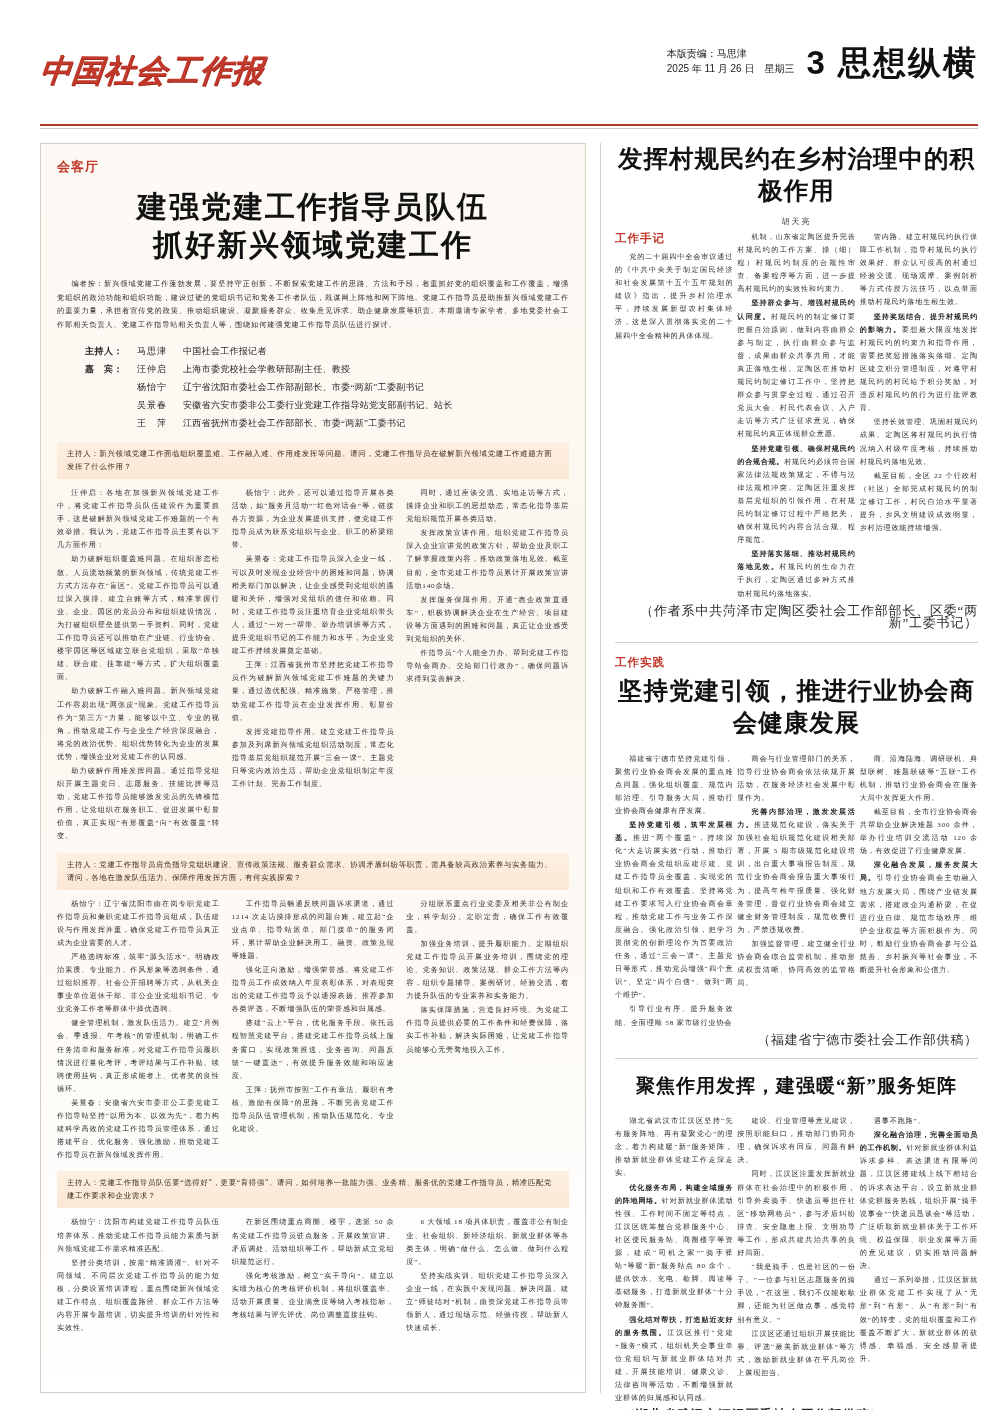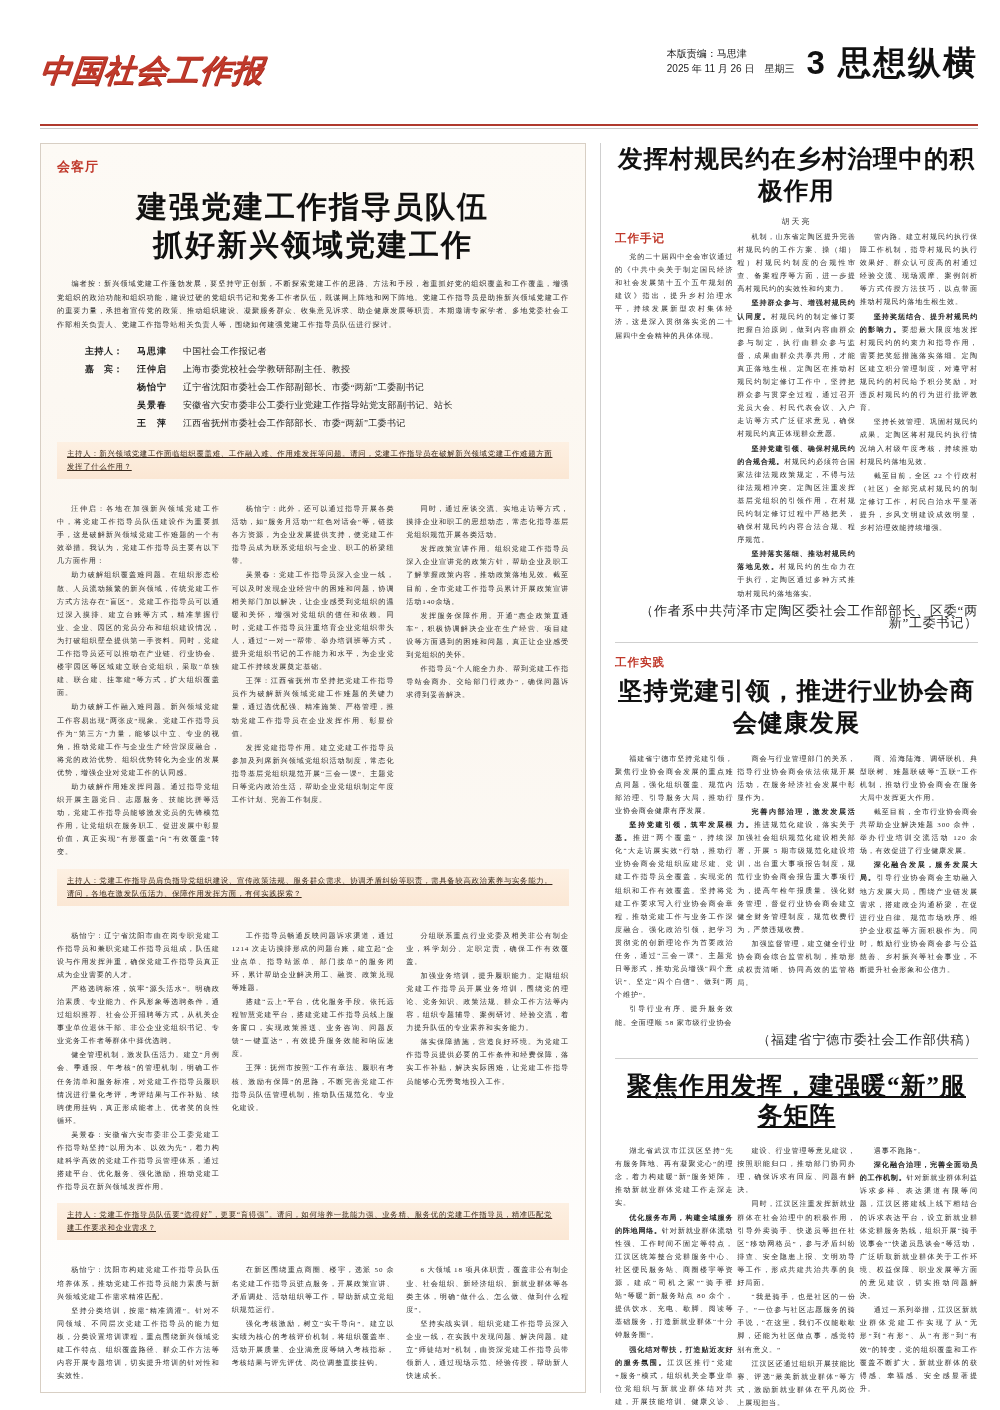--- a/index.html
+++ b/index.html
@@ -113,34 +113,33 @@
     letter-spacing:0.9px;
     margin-bottom:10px;
   }
 
   .roster { margin:2px 0 10px 28px; font-size:9px; line-height:18px; color:#1d1d1d; }
   .roster .row { display:flex;justify-content:space-between; }
   .roster .lbl {
     width:52px; font-weight:bold; flex:none;
     letter-spacing:0.5px;
   }
-  .roster .nm { width:46px; flex:none; letter-spacing:1px;font-weight:bold; }
+  .roster .nm { width:46px; flex:none; letter-spacing:1px; }
   .roster .ds { flex:1; letter-spacing:0.3px; }
 
   .qbox {
     background:linear-gradient(180deg,#fdf0e2,#fbe7d4);
     border-left:0px;
     padding:5px 10px 6px 10px;
     font-size:7.4px;
     line-height:13px;
     letter-spacing:0.7px;
     color:#3a2a1c;
-    margin:8px 0 24px 0;
+    margin:8px 0 8px 0;
     text-indent:0;
-    text-decoration:underline;
   }
 
   .tri { display:flex; gap:12px; }
   .tri .c { flex:1; }
   .para {
     font-size:7.1px;
     line-height:13.1px;
     text-align:justify;
     text-indent:2em;
     letter-spacing:0.85px;
@@ -154,21 +153,21 @@
 
   .art-title {
     text-align:center;
     font-family:"Liberation Serif", serif;
     font-weight:bold;
     font-size:24.5px;
     line-height:32px;
     letter-spacing:1px;
     color:#111;
   }
-  .art-title.sm { font-size:25px; line-height:30px;text-decoration:underline; }
+  .art-title.sm { font-size:19px; line-height:30px; }
   .byline {
     text-align:center;
     font-size:8px;
     letter-spacing:2px;
     color:#444;
     margin-top:9px;
     margin-bottom:4px;
   }
   .art-kicker {
     font-family:"Liberation Sans", sans-serif;
@@ -276,20 +275,21 @@
       <div class="qbox">主持人：党建工作指导员肩负指导党组织建设、宣传政策法规、服务群众需求、协调矛盾纠纷等职责，需具备较高政治素养与实务能力。请问，各地在激发队伍活力、保障作用发挥方面，有何实践探索？</div>
       <div class="tri">
         <div class="c" id="s2c1">
             <div class="para">杨怡宁：辽宁省沈阳市由在岗专职党建工作指导员和兼职党建工作指导员组成，队伍建设与作用发挥并重，确保党建工作指导员真正成为企业需要的人才。</div>
             <div class="para">严格选聘标准，筑牢“源头活水”。明确政治素质、专业能力、作风形象等选聘条件，通过组织推荐、社会公开招聘等方式，从机关企事业单位退休干部、非公企业党组织书记、专业党务工作者等群体中择优选聘。</div>
             <div class="para">健全管理机制，激发队伍活力。建立“月例会、季通报、年考核”的管理机制，明确工作任务清单和服务标准，对党建工作指导员履职情况进行量化考评，考评结果与工作补贴、续聘使用挂钩，真正形成能者上、优者奖的良性循环。</div>
             <div class="para">吴景春：安徽省六安市委非公工委党建工作指导站坚持“以用为本、以效为先”，着力构建科学高效的党建工作指导员管理体系，通过搭建平台、优化服务、强化激励，推动党建工作指导员在新兴领域发挥作用。</div>
           </div>
         <div class="c" id="s2c2">
             <div class="para">工作指导员畅通反映问题诉求渠道，通过 1214 次走访摸排形成的问题台账，建立起“企业点单、指导站派单、部门接单”的服务闭环，累计帮助企业解决用工、融资、政策兑现等难题。</div>
+            <div class="para">强化正向激励，增强荣誉感。将党建工作指导员工作成效纳入年度表彰体系，对表现突出的党建工作指导员予以通报表扬、推荐参加各类评选，不断增强队伍的荣誉感和归属感。</div>
             <div class="para">搭建“云上”平台，优化服务手段。依托远程智慧党建平台，搭建党建工作指导员线上服务窗口，实现政策推送、业务咨询、问题反馈“一键直达”，有效提升服务效能和响应速度。</div>
             <div class="para">王萍：抚州市按照“工作有章法、履职有考核、激励有保障”的思路，不断完善党建工作指导员队伍管理机制，推动队伍规范化、专业化建设。</div>
           </div>
         <div class="c" id="s2c3">
             <div class="para">分组联系重点行业党委及相关非公有制企业，科学划分、定职定责，确保工作有效覆盖。</div>
             <div class="para">加强业务培训，提升履职能力。定期组织党建工作指导员开展业务培训，围绕党的理论、党务知识、政策法规、群众工作方法等内容，组织专题辅导、案例研讨、经验交流，着力提升队伍的专业素养和实务能力。</div>
             <div class="para">落实保障措施，营造良好环境。为党建工作指导员提供必要的工作条件和经费保障，落实工作补贴，解决实际困难，让党建工作指导员能够心无旁骛地投入工作。</div>
           </div>
       </div>
 

